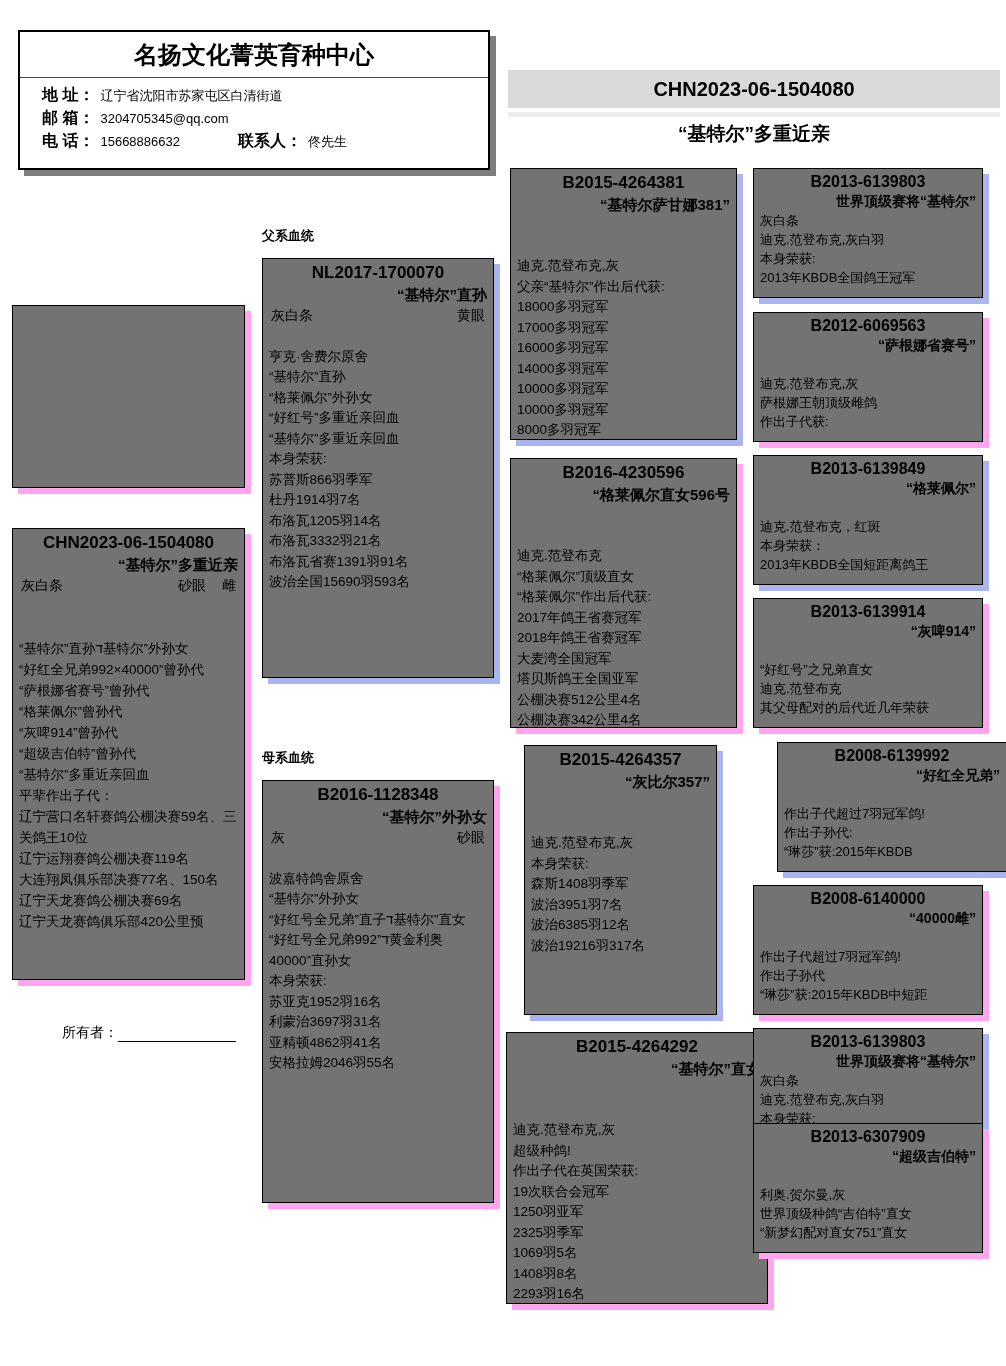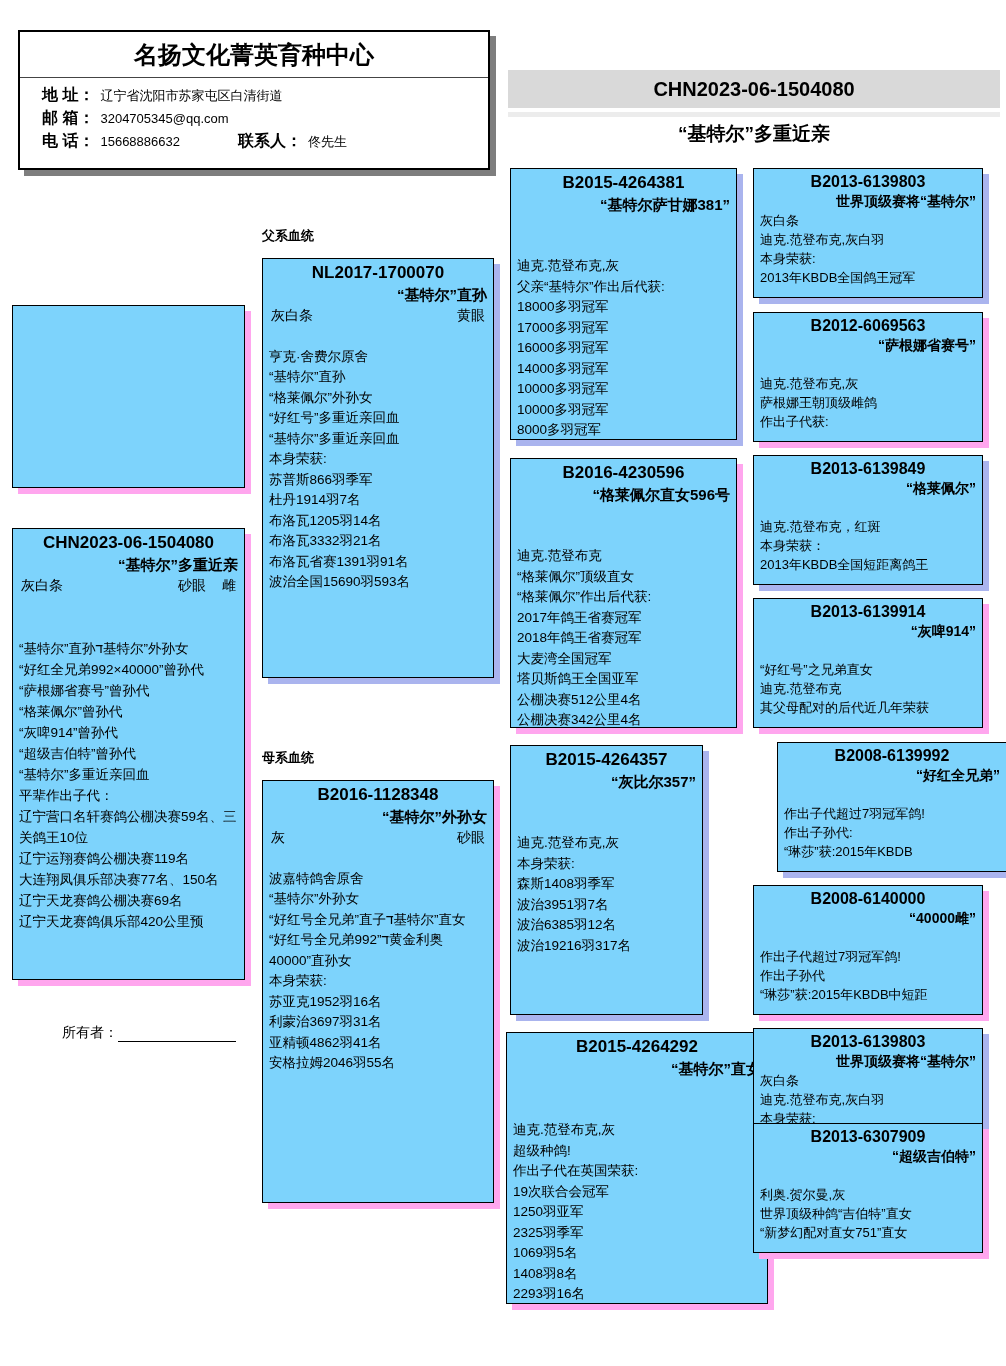--- a/index.html
+++ b/index.html
@@ -25,38 +25,38 @@
     text-align:center; font-size:19px; font-weight:bold; }
 
   
   .branch-label { position:absolute; font-size:13px; font-weight:bold; }
   .sire-label { left:262px; top:227px; }
   .dam-label  { left:262px; top:749px; }
   .owner-line { position:absolute; left:62px; top:1024px; font-size:14px; }
   .owner-blank { display:inline-block; width:118px; height:15px; border-bottom:1px solid #000; vertical-align:bottom; }
 
   
-  .pbox { position:absolute; background:#7dd3fc; border:1px solid #000; padding:3px 6px; overflow:hidden; }
+  .pbox { position:absolute; background:#737373; border:1px solid #000; padding:3px 6px; overflow:hidden; }
   .pbox.blue { box-shadow:6px 6px 0 #aab4ee; }
   .pbox.pink { box-shadow:6px 6px 0 #ffa6ee; }
   .pbox .ring { font-size:17px; font-weight:bold; text-align:center; line-height:22px; }
   .pbox .name { font-size:15px; font-weight:bold; text-align:right; line-height:21px; }
   .pbox .traits { display:flex; justify-content:space-between; font-size:14px; line-height:21px; padding:0 2px; }
   .pbox .sex { margin-left:16px; }
   .pbox .body { font-size:13.5px; line-height:20.5px; white-space:pre-line; }
 
   .photo-box { left:12px; top:305px; width:233px; height:183px; }
   .subject-box { left:12px; top:528px; width:233px; height:452px; }
   .subject-box .body { line-height:21px; }
   .sire-box { left:262px; top:258px; width:232px; height:420px; }
   .dam-box  { left:262px; top:780px; width:232px; height:423px; }
 
   .gp0 { left:510px; top:168px;  width:227px; height:272px; }
   .gp1 { left:510px; top:458px;  width:227px; height:270px; }
-  .gp2 { left:510px; top:745px;  width:193px; height:270px; }
+  .gp2 { left:524px; top:745px;  width:193px; height:270px; }
   .gp3 { left:506px; top:1032px; width:262px; height:272px; }
 
   .ggbox { left:753px; width:230px; height:130px; }
   .ggbox .ring { font-size:16px; line-height:20px; }
   .ggbox .name { font-size:14px; line-height:19px; }
   .ggbox .body { font-size:13px; line-height:19px; }
   .gg0 { top:168px; } .gg1 { top:312px; } .gg2 { top:455px; } .gg3 { top:598px; }
   .gg4 { top:742px;margin-left:24px; } .gg5 { top:885px; } .gg6 { top:1028px; } .gg7 { top:1123px; }
 </style>
 </head>

